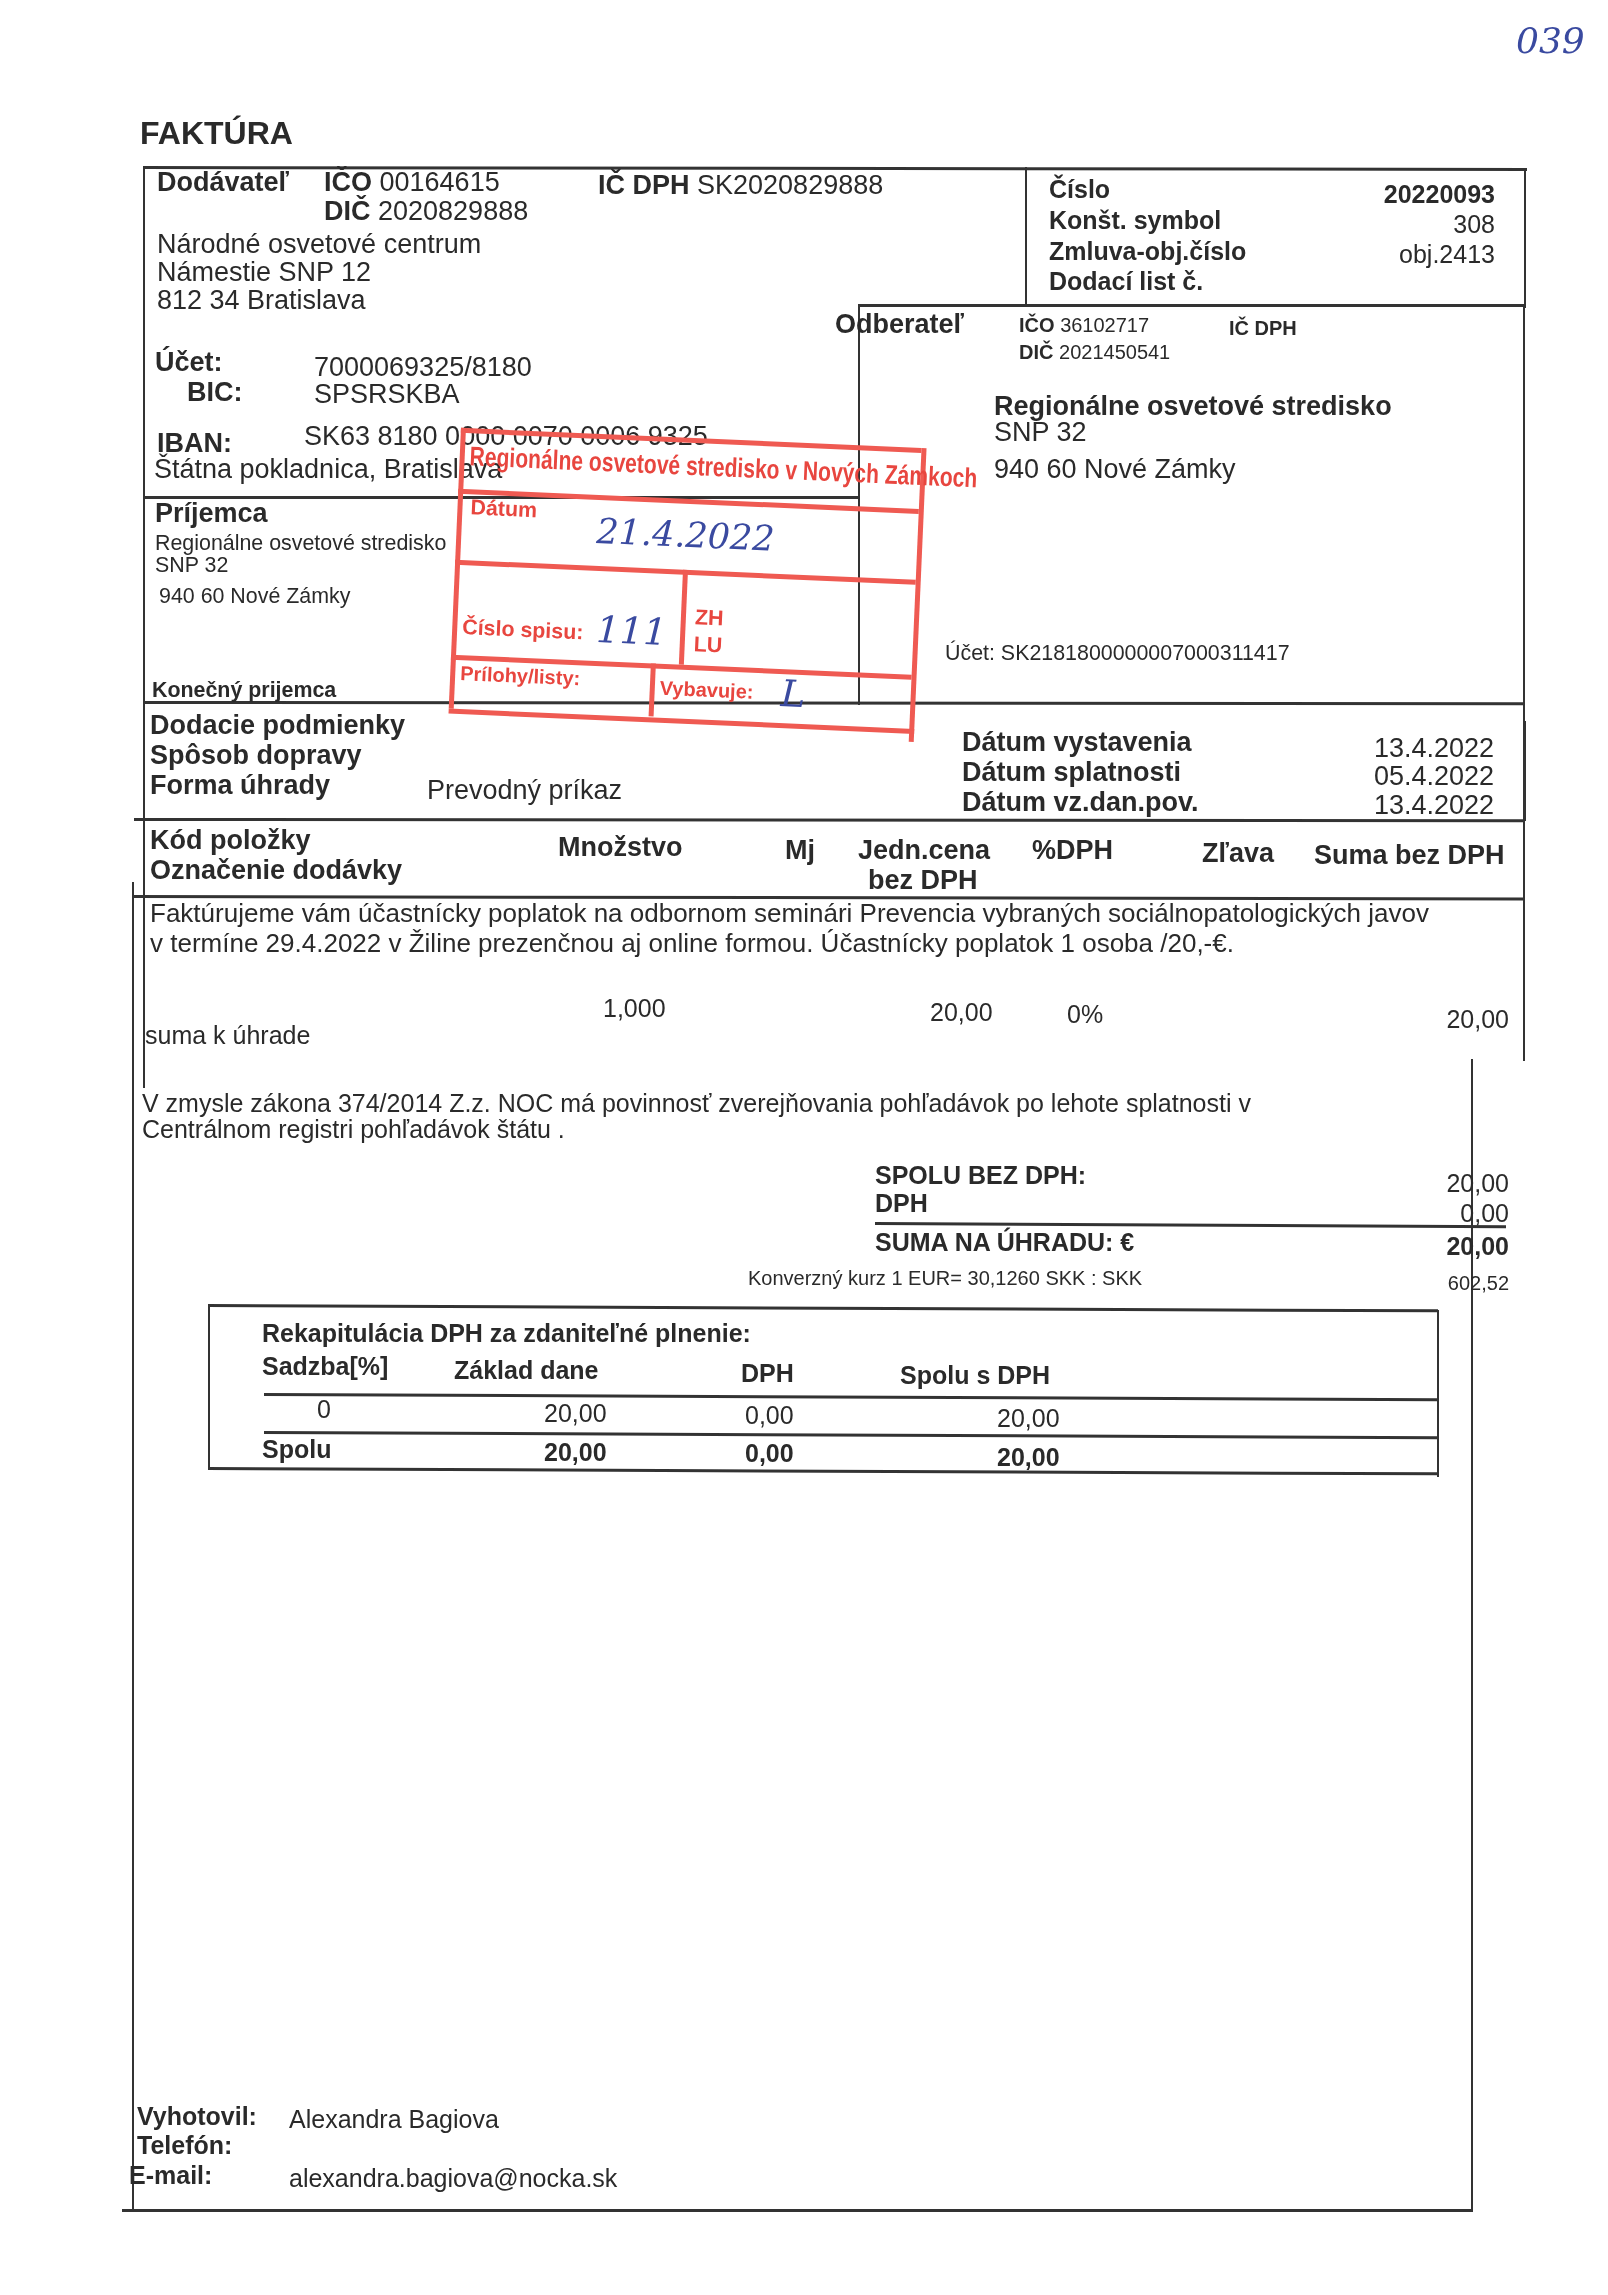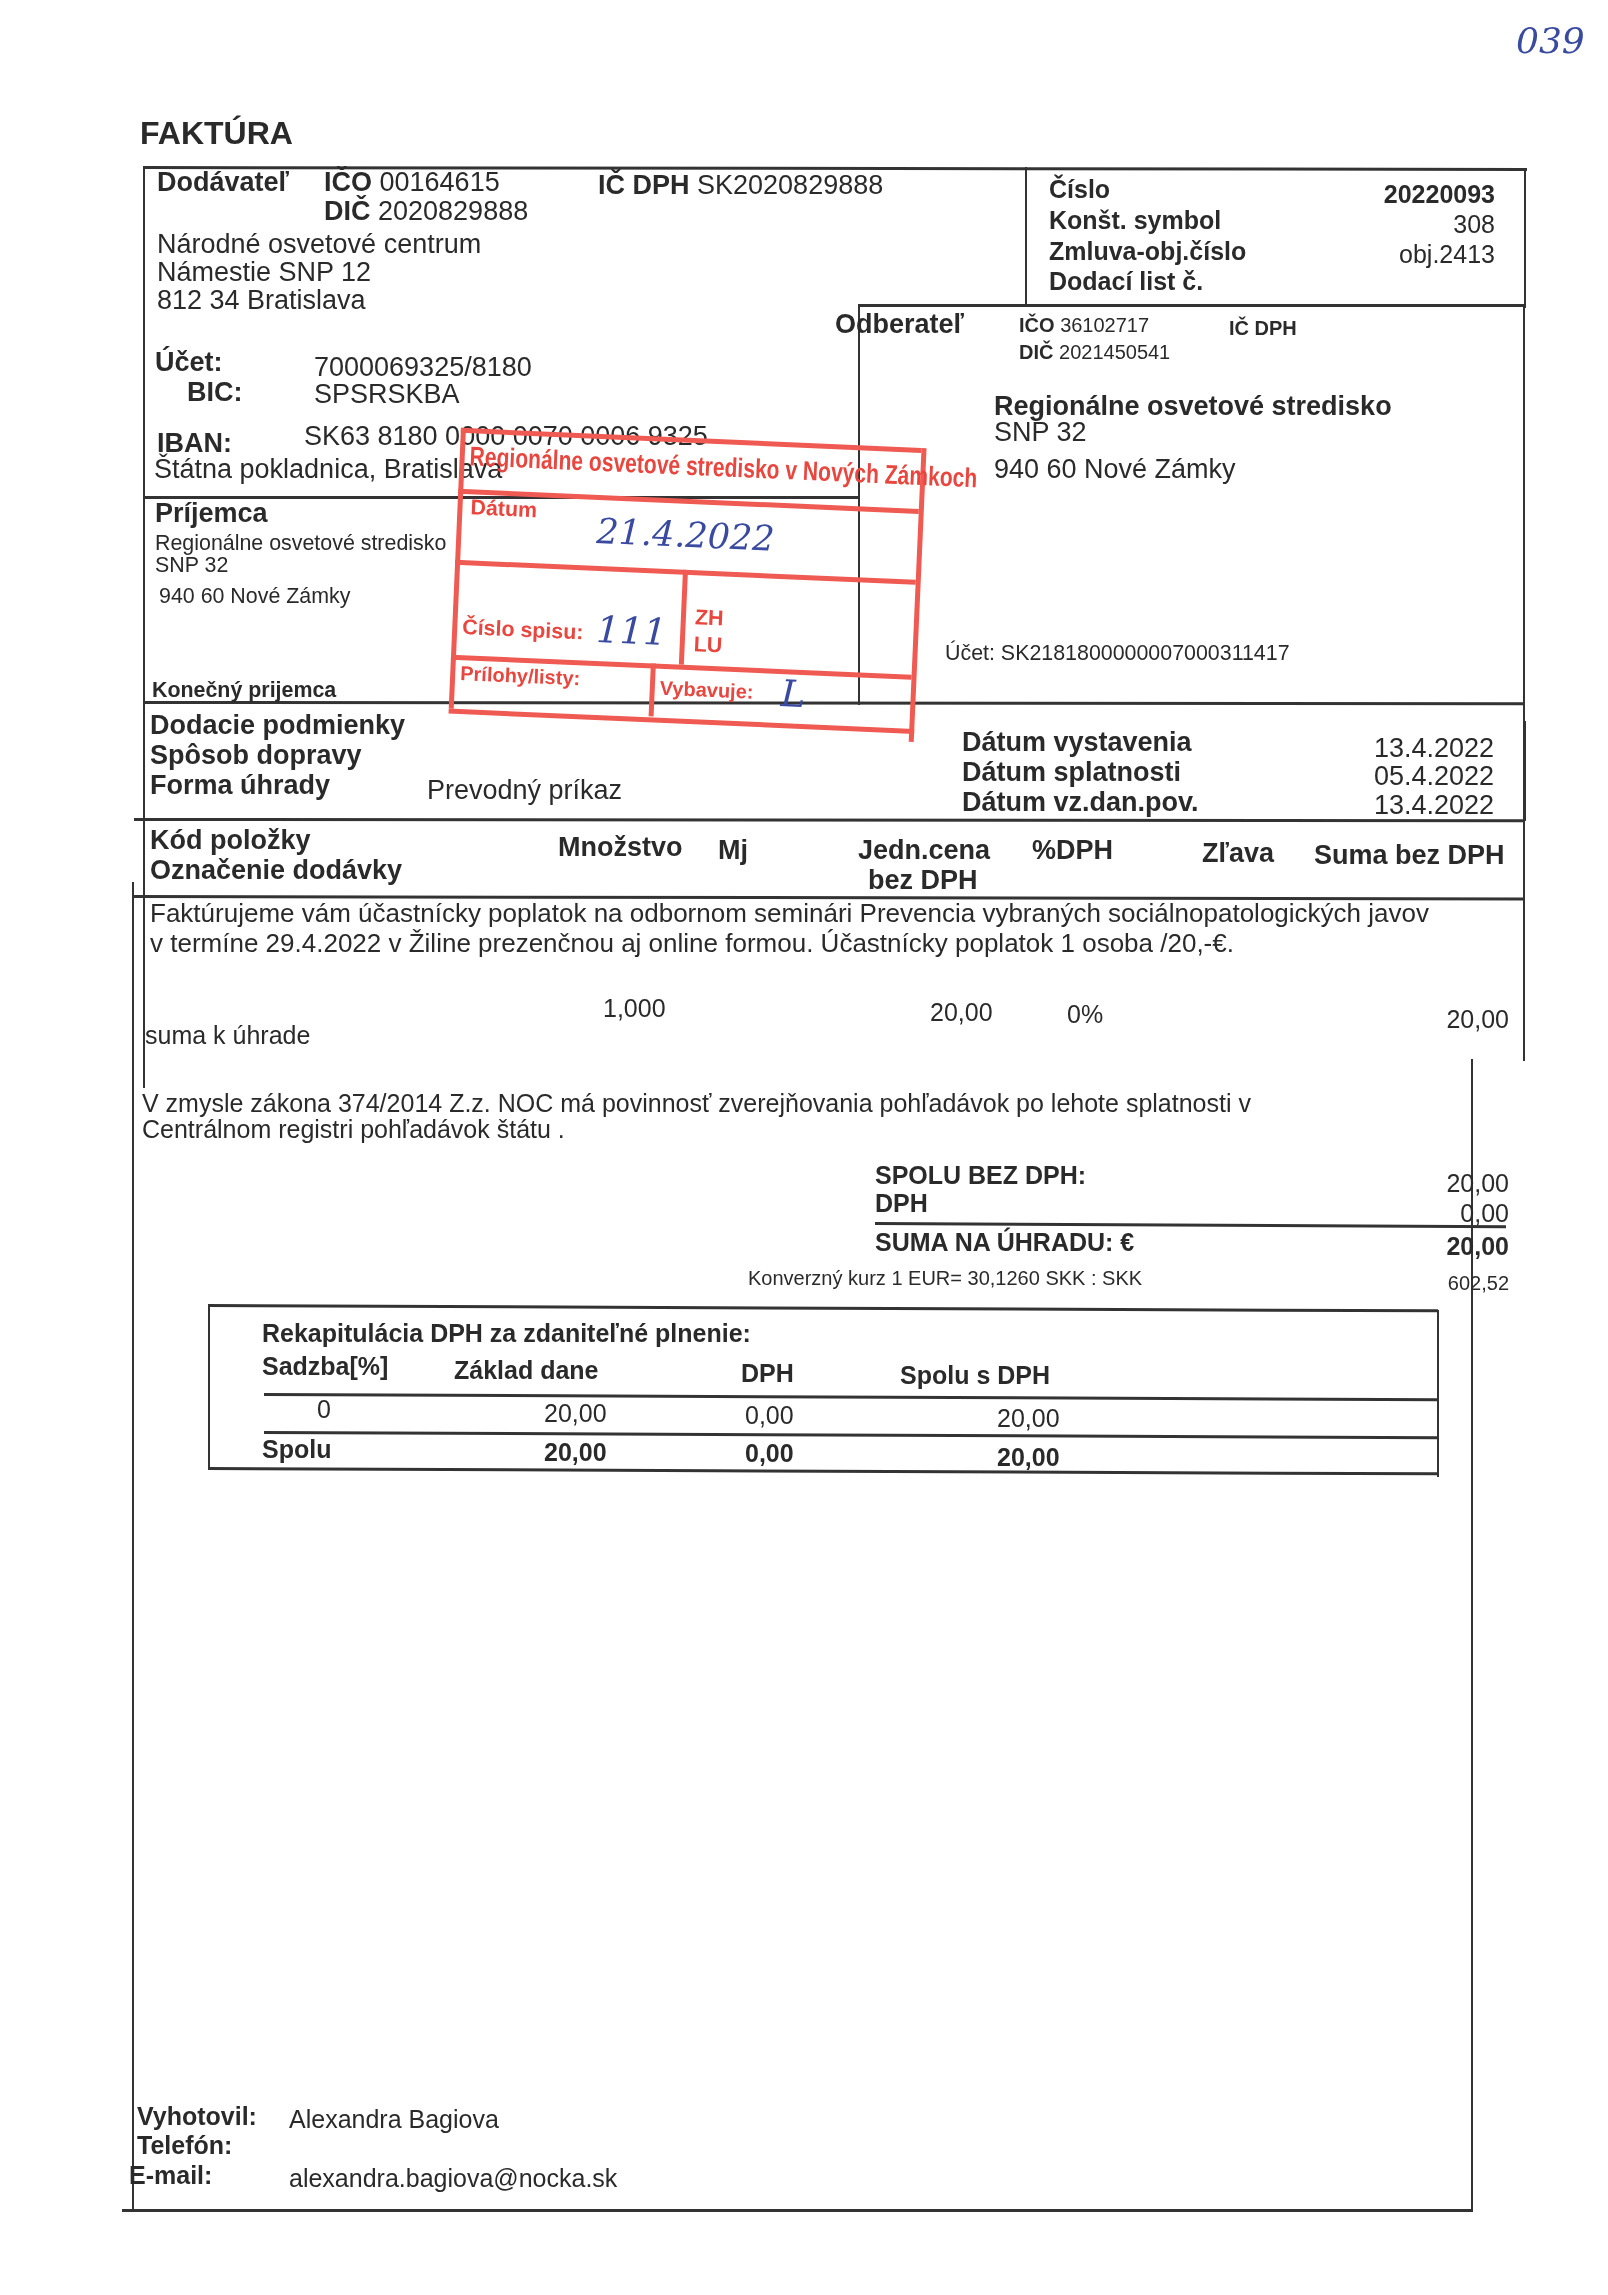--- a/index.html
+++ b/index.html
@@ -126,21 +126,21 @@
 <div class="abs b f40" style="left:962px;top:727px;">Dátum vystavenia</div>
 <div class="abs f40 r" style="right:115px;top:733px;">13.4.2022</div>
 <div class="abs b f40" style="left:962px;top:757px;">Dátum splatnosti</div>
 <div class="abs f40 r" style="right:115px;top:761px;">05.4.2022</div>
 <div class="abs b f40" style="left:962px;top:787px;">Dátum vz.dan.pov.</div>
 <div class="abs f40 r" style="right:115px;top:790px;">13.4.2022</div>
 
 <div class="abs b f40" style="left:150px;top:825px;">Kód položky</div>
 <div class="abs b f40" style="left:150px;top:855px;">Označenie dodávky</div>
 <div class="abs b f40" style="left:558px;top:832px;">Množstvo</div>
-<div class="abs b f40" style="left:718px;top:835px;">Mj</div>
+<div class="abs b f40" style="left:785px;top:835px;">Mj</div>
 <div class="abs b f40" style="left:858px;top:835px;">Jedn.cena</div>
 <div class="abs b f40" style="left:868px;top:865px;">bez DPH</div>
 <div class="abs b f40" style="left:1032px;top:835px;">%DPH</div>
 <div class="abs b f40" style="left:1202px;top:838px;">Zľava</div>
 <div class="abs b f40" style="left:1314px;top:840px;">Suma bez DPH</div>
 
 <div>
   <div class="abs f40" style="left:150px;top:898px;font-size:26px;">Faktúrujeme vám účastnícky poplatok na odbornom seminári Prevencia vybraných sociálnopatologických javov</div>
   <div class="abs f40" style="left:150px;top:928px;font-size:26px;">v termíne 29.4.2022 v Žiline prezenčnou aj online formou. Účastnícky poplatok 1 osoba /20,-€.</div>
   <div class="abs f38" style="left:603px;top:994px;">1,000</div>

